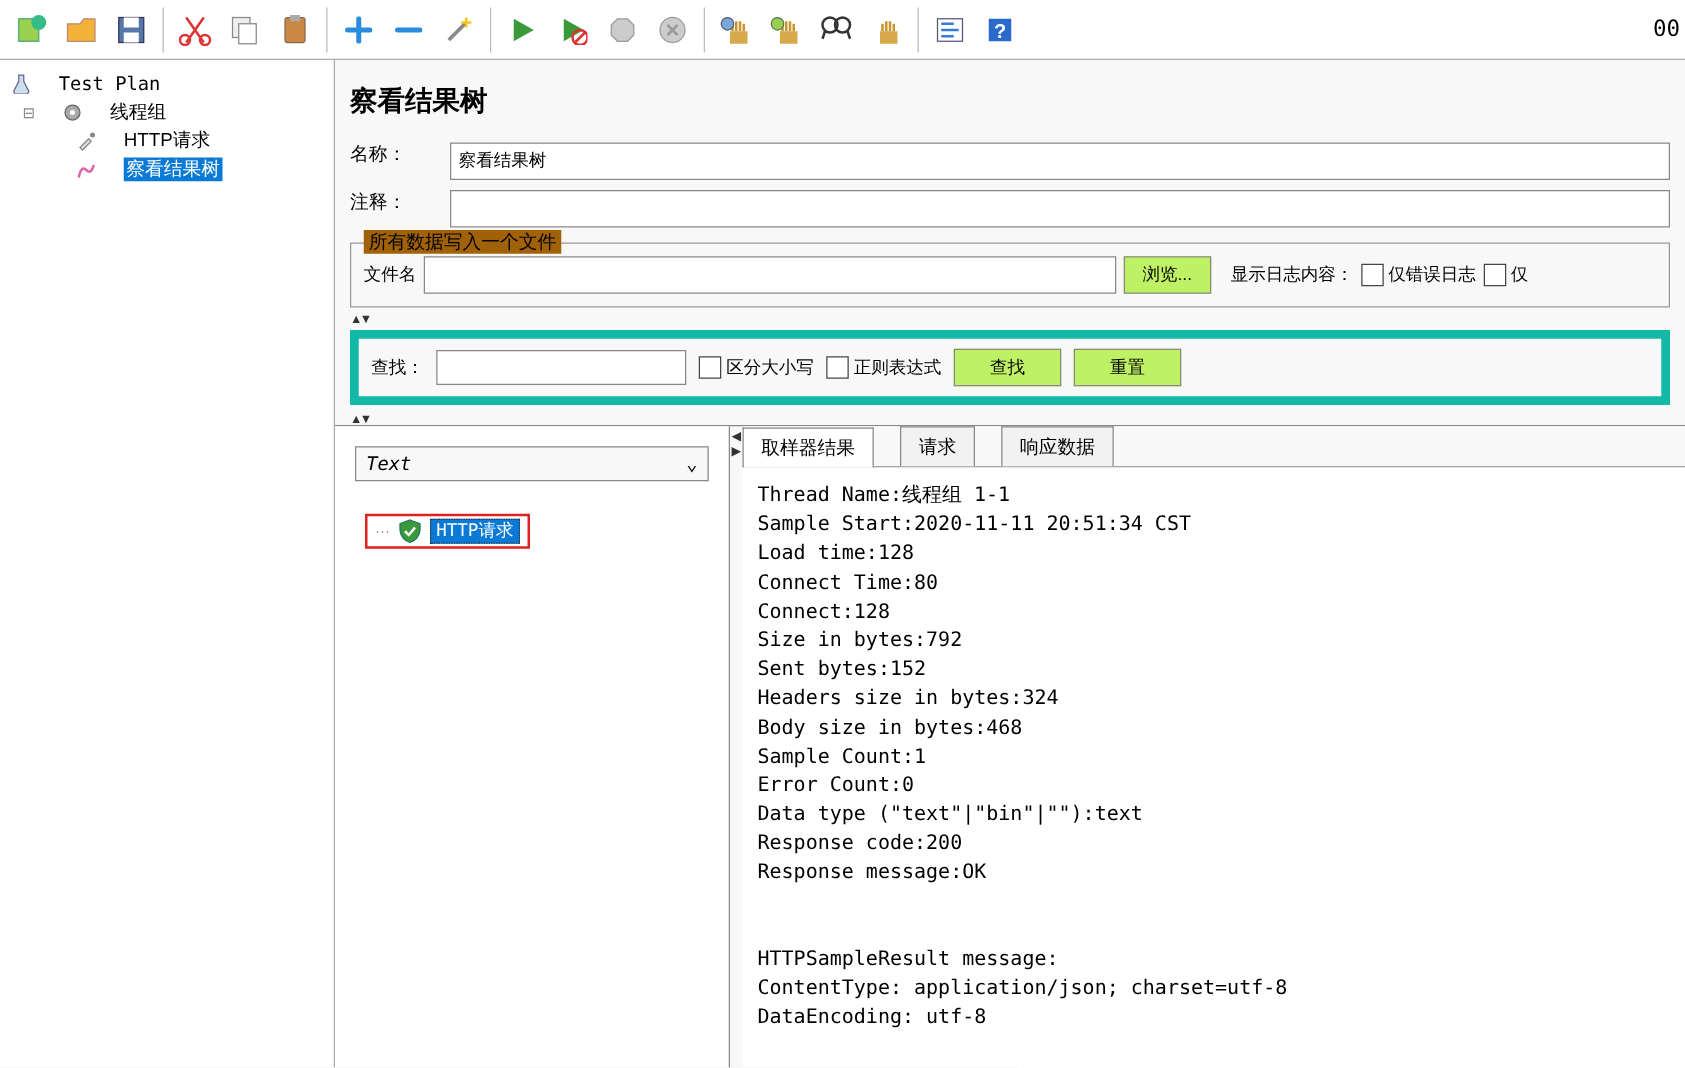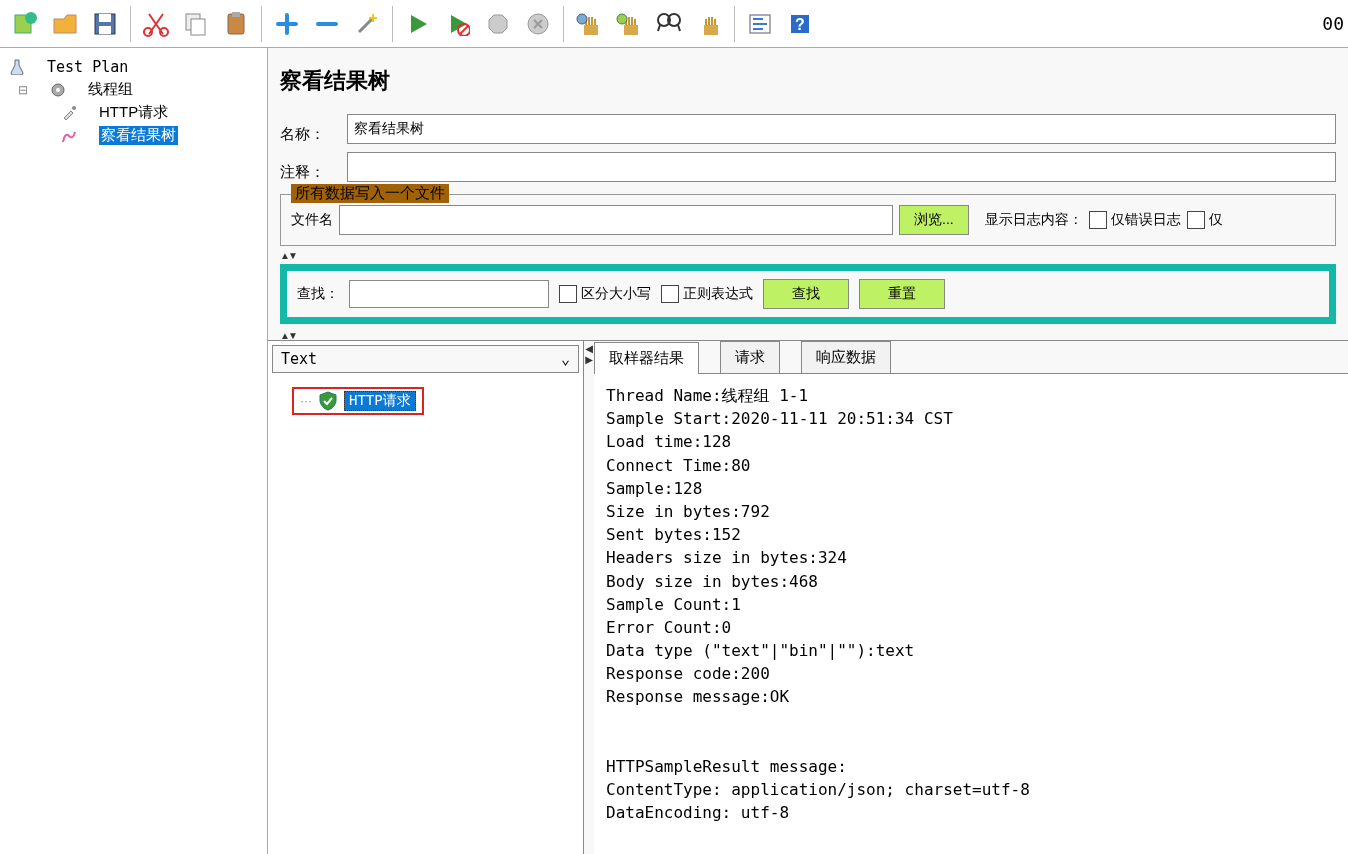--- a/index.html
+++ b/index.html
@@ -74,23 +74,23 @@
   flex-direction:column;
   min-width:0;
 }
 .panel-title {
   font-size: 22px;
   font-weight: bold;
   padding: 18px 12px 14px 12px;
 }
 .form-row {
   display:flex;
-  align-items:flex-end;
+  align-items:flex-start;
   padding: 4px 12px;
-  gap: 11px;
+  gap: 24px;
 }
 .form-label { width:56px; font-size:15px;}
 .form-input {
   flex:1;
   height: 30px;
   border:1px solid #888;
   background:#fff;
   padding: 0 6px;
   font-size:14px;
 }
@@ -148,28 +148,29 @@
 .results-left {
   width:316px;
   border-right:1px solid #888;
   display:flex;
   flex-direction:column;
   background:#fff;
 }
 .results-select {
   height:28px;
   border:1px solid #888;
-  margin:4px;
+  margin:16px;
   display:flex;
   align-items:center;
   padding:0 8px;
   font-family:monospace;
   font-size:15px;
   background:#f8f8f8;
   justify-content:space-between;
+  font-style:italic;
 }
 .results-tree {
   flex:1;
   padding:6px 8px;
   position:relative;
 }
 .result-item {
   display:flex;
   align-items:center;
   gap:6px;
@@ -465,21 +466,21 @@
       <div class="results-right">
         <div class="tabs">
           <div class="tab active">取样器结果</div>
           <div class="tab">请求</div>
           <div class="tab">响应数据</div>
         </div>
         <div class="result-text"><span>Thread Name:线程组 1-1</span>
 <span>Sample Start:2020-11-11 20:51:34 CST</span>
 <span>Load time:128</span>
 <span>Connect Time:80</span>
-<span>Sample:128</span>
+<span>Connect:128</span>
 <span>Size in bytes:792</span>
 <span>Sent bytes:152</span>
 <span>Headers size in bytes:324</span>
 <span>Body size in bytes:468</span>
 <span>Sample Count:1</span>
 <span>Error Count:0</span>
 <span>Data type ("text"|"bin"|""):text</span>
 <span>Response code:200</span>
 <span>Response message:OK</span>
 

